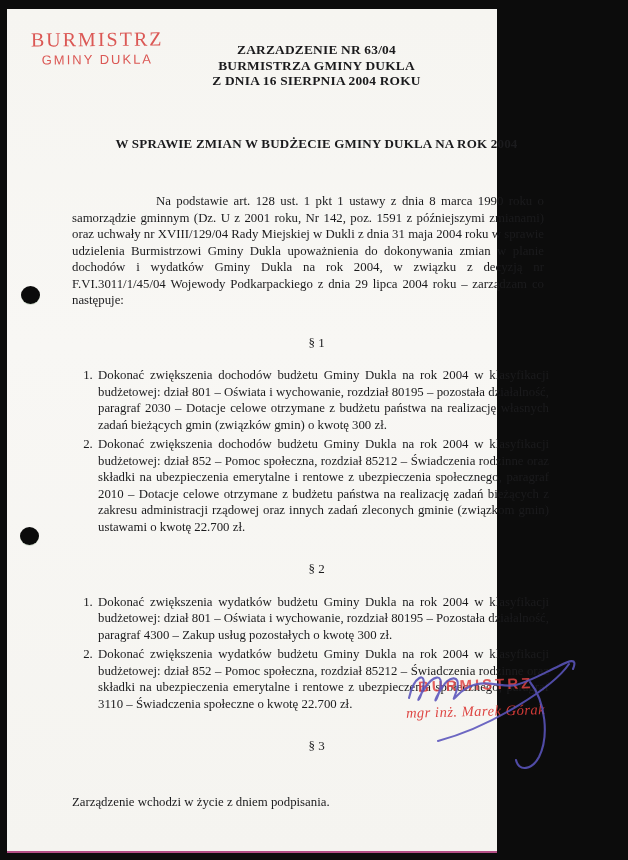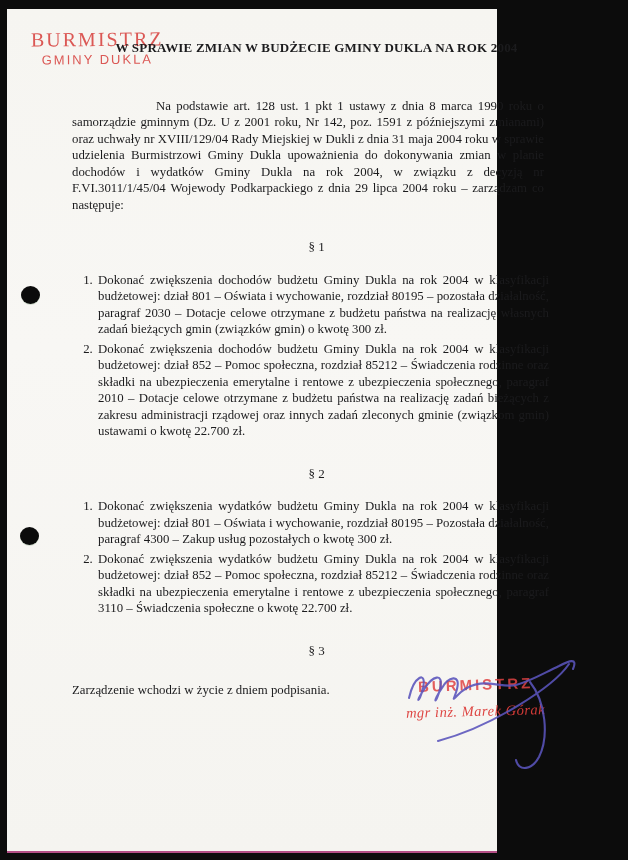--- a/index.html
+++ b/index.html
@@ -57,21 +57,21 @@
   }
   .title{
     margin-top:33px;
     text-align:center;
     font-weight:bold;
     font-size:13.4px;
     line-height:15.5px;
     letter-spacing:.2px;
   }
   .subject{
-    margin-top:31px;
+    margin-top:47px;
     text-align:center;
     font-weight:bold;
     font-size:13px;
     letter-spacing:.2px;
   }
   .preamble{
     margin:41px 17px 0 0;
     text-align:justify;
     text-indent:84px;
   }
@@ -83,21 +83,21 @@
   ol.items{
     margin:16px 12px 0 0;
     padding:0 0 0 24px;
   }
   ol.items li{
     text-align:justify;
     margin-bottom:3px;
     padding-left:2px;
   }
   .closing{
-    margin:23px 0 0 0;
+    margin:39px 0 0 0;
     text-align:left;
   }
 
   
   .signature{
     position:absolute;
     left:325px;top:635px;
     width:260px;height:150px;
   }
   .sig-stamp{
@@ -133,20 +133,25 @@
   <span class="hole hole-1"></span>
   <span class="hole hole-2"></span>
 
   <div class="stamp-top">
     <div class="l1">BURMISTRZ</div>
     <div class="l2">GMINY DUKLA</div>
   </div>
 
   <div class="content">
 
+    <div class="title">
+      <div>ZARZADZENIE NR 63/04</div>
+      <div>BURMISTRZA GMINY DUKLA</div>
+      <div>Z DNIA 16 SIERPNIA 2004 ROKU</div>
+    </div>
 
     <div class="subject">W SPRAWIE ZMIAN W BUDŻECIE GMINY DUKLA NA ROK 2004</div>
 
     <p class="preamble">Na podstawie art. 128 ust. 1 pkt 1 ustawy z dnia 8 marca 1990 roku o samorządzie gminnym (Dz. U z 2001 roku, Nr 142, poz. 1591 z późniejszymi zmianami) oraz uchwały nr XVIII/129/04 Rady Miejskiej w Dukli z dnia 31 maja 2004 roku w sprawie udzielenia Burmistrzowi Gminy Dukla upoważnienia do dokonywania zmian w planie dochodów i wydatków Gminy Dukla na rok 2004, w związku z decyzją nr F.VI.3011/1/45/04 Wojewody Podkarpackiego z dnia 29 lipca 2004 roku – zarządzam co następuje:</p>
 
     <div class="section-heading">§ 1</div>
     <ol class="items">
       <li>Dokonać zwiększenia dochodów budżetu Gminy Dukla na rok 2004 w klasyfikacji budżetowej: dział 801 – Oświata i wychowanie, rozdział 80195 – pozostała działalność, paragraf 2030 – Dotacje celowe otrzymane z budżetu państwa na realizację własnych zadań bieżących gmin (związków gmin) o kwotę 300 zł.</li>
       <li>Dokonać zwiększenia dochodów budżetu Gminy Dukla na rok 2004 w klasyfikacji budżetowej: dział 852 – Pomoc społeczna, rozdział 85212 – Świadczenia rodzinne oraz składki na ubezpieczenia emerytalne i rentowe z ubezpieczenia społecznego, paragraf 2010 – Dotacje celowe otrzymane z budżetu państwa na realizację zadań bieżących z zakresu administracji rządowej oraz innych zadań zleconych gminie (związkom gmin) ustawami o kwotę 22.700 zł.</li>
     </ol>

